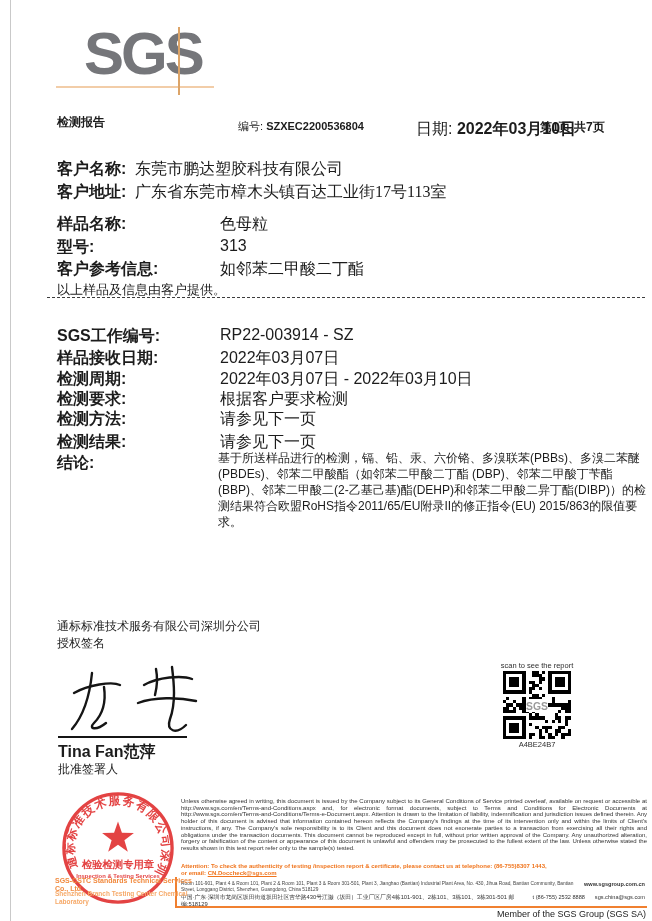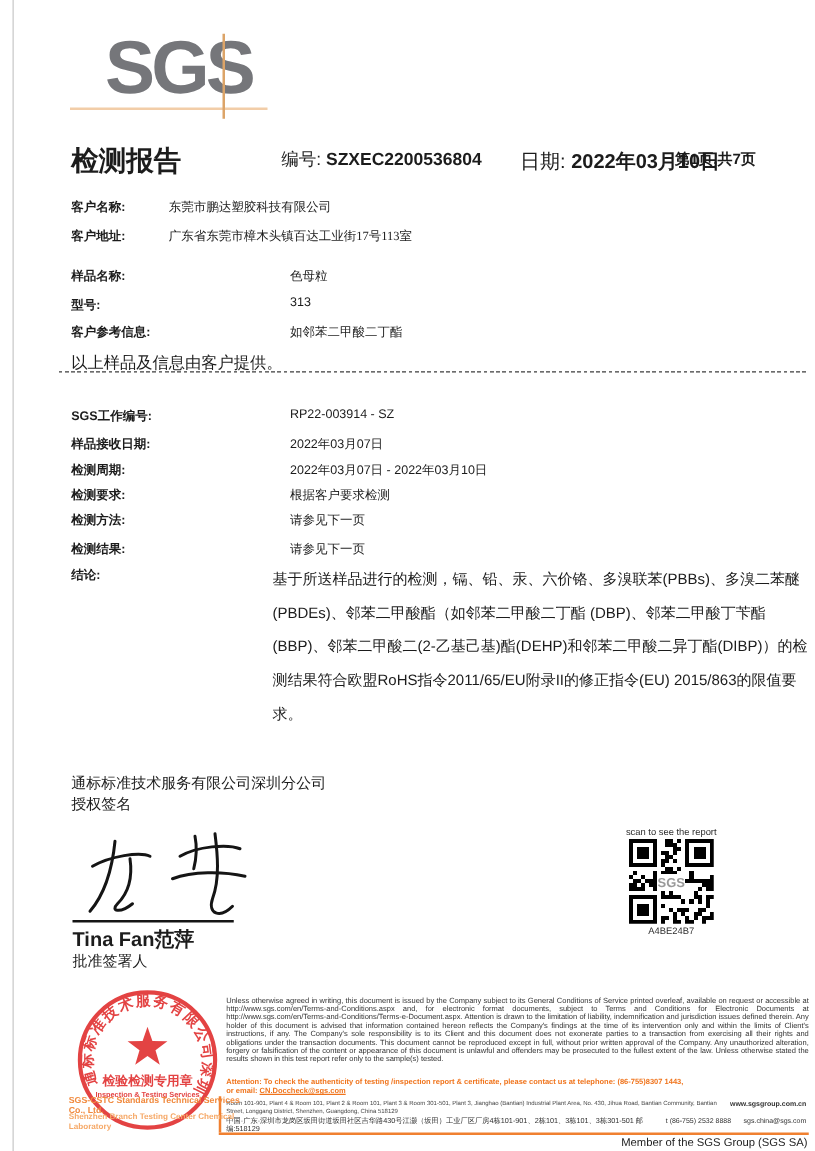--- a/index.html
+++ b/index.html
@@ -5,36 +5,36 @@
   html,body{margin:0;padding:0;background:#ffffff;}
   .page{position:relative;width:652px;height:921px;background:#fff;overflow:hidden;
         font-family:"Liberation Sans","DejaVu Sans",sans-serif;color:#1c1c1c;}
   .scan-edge{position:absolute;left:10px;top:0;width:1px;height:100%;background:#c9c9c9;}
 
   
   .logo{position:absolute;left:84px;top:24px;font-size:60px;line-height:1;font-weight:700;
         color:#75767a;letter-spacing:-3px;}
   .rule-h{position:absolute;left:56px;top:86px;width:158px;height:2px;background:#f2cda8;}
   .rule-v{position:absolute;left:178px;top:27px;width:2px;height:68px;background:#dca468;}
-  .title{position:absolute;left:57px;top:114px;font-size:22px;font-weight:700;}
-  .hno{position:absolute;left:225px;top:119px;font-size:14px;}
+  .title{position:absolute;left:57px;top:114px;font-size:12px;font-weight:700;}
+  .hno{position:absolute;left:238px;top:119px;font-size:11px;}
   .hdate{position:absolute;left:416px;top:119px;font-size:16px;}
   .hpages{position:absolute;left:540px;top:119px;font-size:12px;font-weight:700;}
   .bold{font-weight:700;}
 
   
-  .row{position:absolute;left:0;width:631px;height:16px;font-size:10px;}
+  .row{position:absolute;left:0;width:631px;height:16px;font-size:16px;}
   .lbl{position:absolute;left:57px;font-weight:700;}
   .v135{position:absolute;left:135px;font-family:Liberation Serif, serif;}
-  .v218{position:absolute;left:232px;}
+  .v218{position:absolute;left:220px;}
   .note{position:absolute;left:57px;top:281px;font-size:13px;}
   .dashes{position:absolute;left:47px;top:297px;width:598px;height:1.4px;
           background:repeating-linear-gradient(90deg,#3c3c3c 0 3px,transparent 3px 5px);}
 
-  .concl-text{position:absolute;left:218px;top:450px;width:430px;font-size:12px;line-height:27px;}
+  .concl-text{position:absolute;left:218px;top:450px;width:430px;font-size:12px;line-height:16px;}
 
   
   .company{position:absolute;left:57px;top:618px;font-size:12px;}
   .auth{position:absolute;left:57px;top:635px;font-size:12px;}
   .sig-svg{position:absolute;left:60px;top:659px;}
   .sig-line{position:absolute;left:58px;top:736px;width:129px;height:2px;background:#151515;}
   .signer{position:absolute;left:58px;top:742px;font-size:16px;font-weight:700;}
   .signer-title{position:absolute;left:58px;top:761px;font-size:12px;}
 
   

